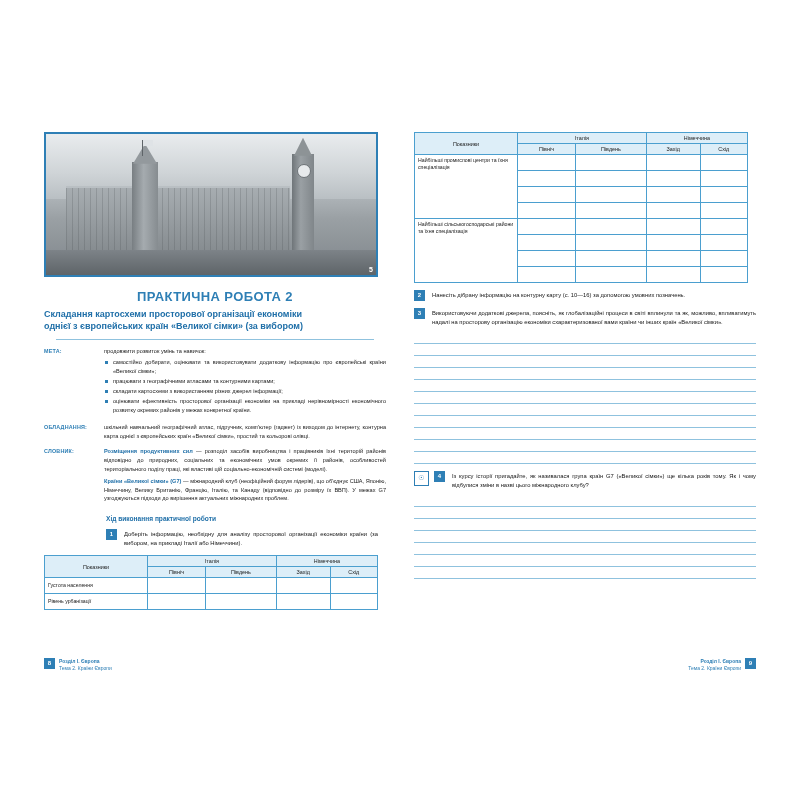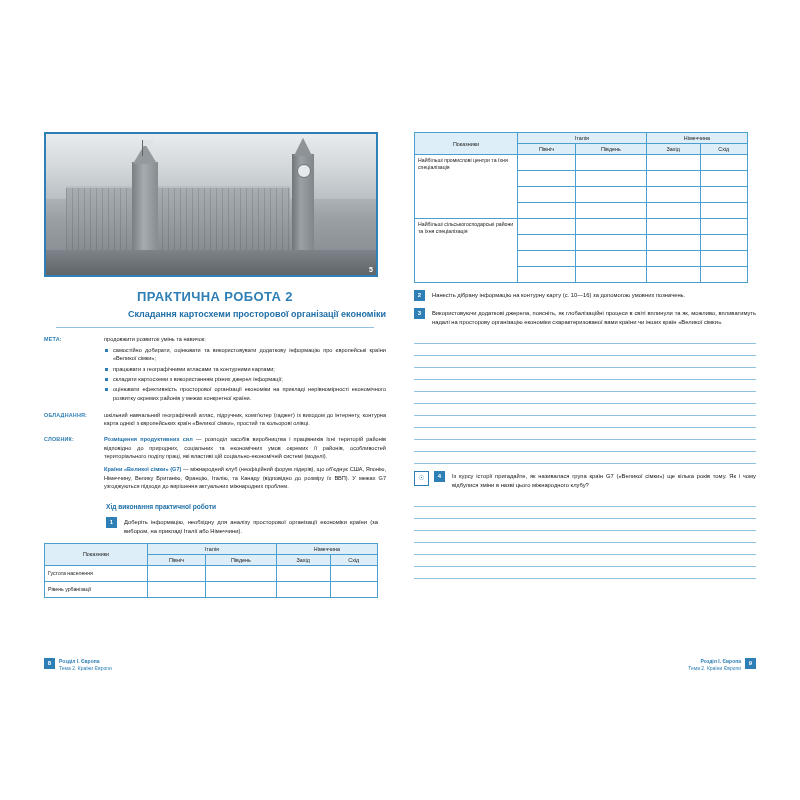--- a/index.html
+++ b/index.html
@@ -107,21 +107,21 @@
   .pr-label {
     margin-top: 12px;
     text-align: center;
     color: #2e7fb5;
     font-size: 13px;
     font-weight: bold;
     letter-spacing: .4px;
   }
   .pr-title {
     margin-top: 4px;
-    text-align: right;
+    text-align: left;
     color: #1f6fa8;
     font-weight: bold;
     font-size: 9px;
     line-height: 1.35;
   }
   .rule {
     margin: 7px auto 0 auto;
     width: 318px;
     height: 1px;
     background: #8fc2de;
@@ -278,20 +278,21 @@
           <div class="clock"></div>
         </div>
         <div class="river"></div>
       </div>
       <div class="photo-num">5</div>
     </div>
 
     <div class="pr-label">ПРАКТИЧНА РОБОТА 2</div>
     <div class="pr-title">
       <div>Складання картосхеми просторової організації економіки</div>
+      <div>однієї з європейських країн «Великої сімки» (за вибором)</div>
     </div>
     <div class="rule"></div>
 
     <div class="block">
       <div class="tag">МЕТА:</div>
       <div class="body">
         <p>продовжити розвиток умінь та навичок:</p>
         <ul class="dash">
           <li>самостійно добирати, оцінювати та використовувати додаткову інформацію про європейські країни «Великої сімки»;</li>
           <li>працювати з географічними атласами та контурними картами;</li>

